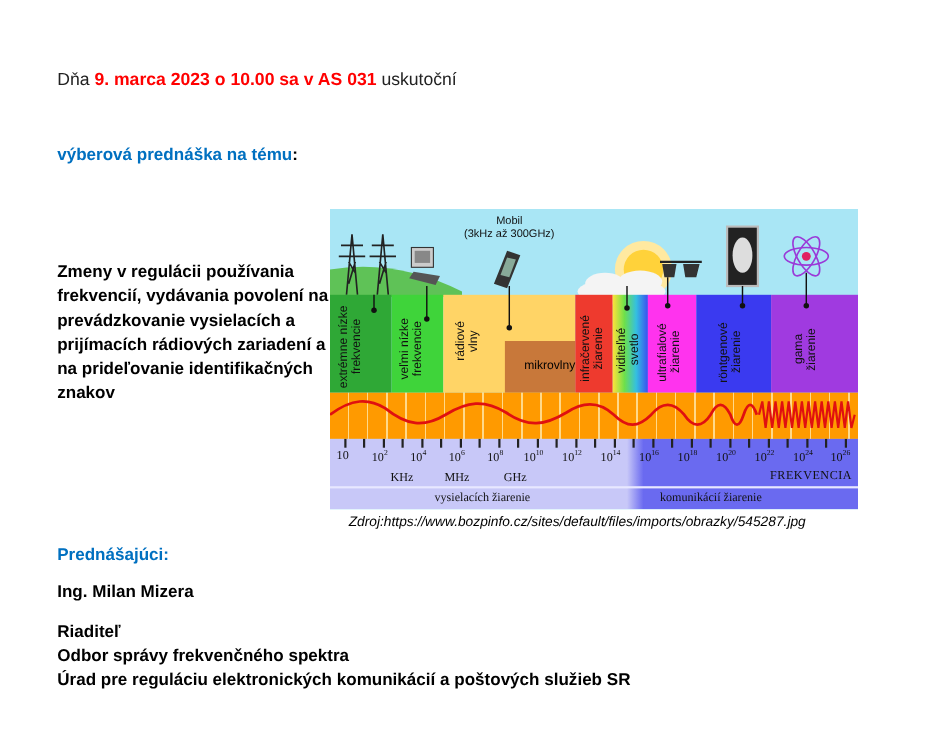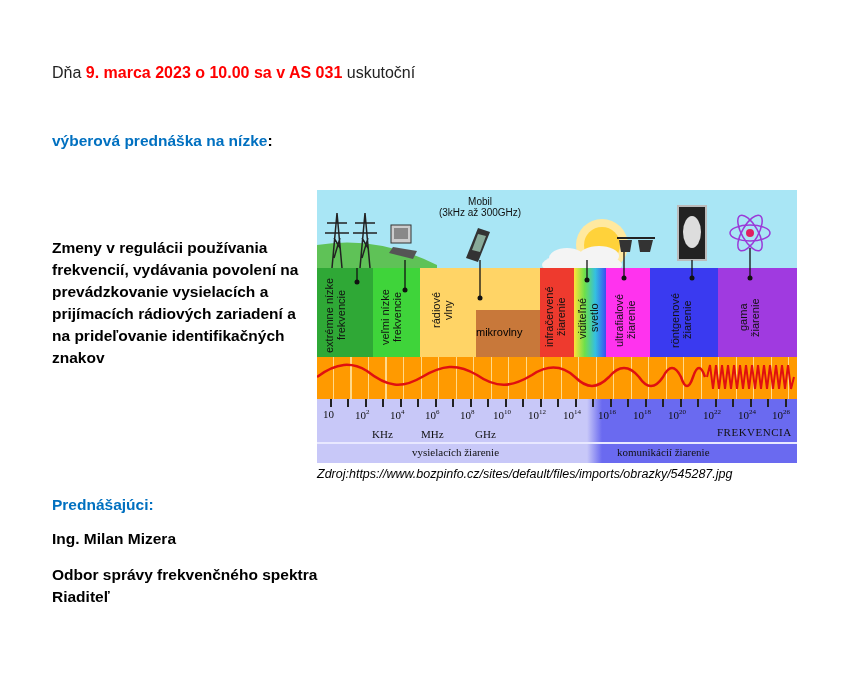--- a/index.html
+++ b/index.html
@@ -3,40 +3,40 @@
 <meta charset="utf-8">
 <style>
   html,body{margin:0;padding:0;background:#ffffff;}
   body{width:841px;height:679px;position:relative;overflow:hidden;font-family:"Liberation Sans","DejaVu Sans",sans-serif;color:#000;}
   .abs{position:absolute;}
   .line1{left:52px;top:64px;font-size:16px;color:#222;white-space:nowrap;text-align:center;}
   .red{color:#ff0000;font-weight:bold;}
   .blue{color:#0070c0;font-weight:bold;}
   .h-blue{left:52px;top:132px;font-size:15.5px;white-space:nowrap;}
   .topic{left:52px;top:193px;width:260px;font-size:15.5px;font-weight:bold;line-height:22px;margin-top:44px;}
-  .img{left:317px;top:190px;width:480px;height:273px;overflow:hidden;background:#a9e6f5;}
+  .img{left:300px;top:190px;width:480px;height:273px;overflow:hidden;background:#a9e6f5;}
   .src{left:317px;top:467px;font-size:12.5px;font-style:italic;white-space:nowrap;}
   .pred{left:52px;top:496px;font-size:15.5px;}
   .name{left:52px;top:530px;font-size:15.5px;font-weight:bold;}
   .org{left:52px;top:564px;font-size:15.5px;font-weight:bold;line-height:22px;}
   .band{position:absolute;top:78px;height:89px;}
   .vlab{position:absolute;writing-mode:vertical-rl;transform:rotate(180deg);font-size:11px;line-height:12px;text-align:center;color:#111;}
   .tick{position:absolute;top:209px;width:1.5px;height:8px;background:#222;}
   .tl{position:absolute;top:218px;font-size:11px;color:#111;white-space:nowrap;font-family:Liberation Serif, serif;}
   .tl sup{font-size:7px;}
 </style>
 </head>
 <body>
 
 <div class="abs line1">
   <span>Dňa </span><span class="red">9. marca 2023 o 10.00 sa v AS 031</span><span> uskutoční</span>
 </div>
 
 <div class="abs h-blue">
-  <span class="blue">výberová prednáška na nízke</span><span style="font-weight:bold">:</span>
+  <span class="blue">výberová prednáška na tému</span><span style="font-weight:bold">:</span>
 </div>
 
 <div class="abs topic">Zmeny v regulácii používania frekvencií, vydávania povolení na prevádzkovanie vysielacích a prijímacích rádiových zariadení a na prideľovanie identifikačných znakov</div>
 
 <div class="abs img">
 
   <svg style="position:absolute;left:0;top:0" width="480" height="273">
     <path d="M0 55 Q60 45 120 75 L120 80 L0 80 Z" fill="#5fc257"></path>
 
     <circle cx="285" cy="55" r="26" fill="#ffe9a0"></circle>
@@ -109,21 +109,21 @@
         <circle cx="270" cy="90" r="2.5"></circle>
         <circle cx="307" cy="88" r="2.5"></circle>
         <circle cx="375" cy="88" r="2.5"></circle>
         <circle cx="433" cy="88" r="2.5"></circle>
       </g>
   </svg>
 
   <div class="vlab" style="left:6px;top:86px;height:78px;width:30px">extrémne nízke frekvencie</div>
   <div class="vlab" style="left:62px;top:90px;height:74px;width:30px">veľmi nízke frekvencie</div>
   <div class="vlab" style="left:113px;top:95px;height:50px;width:28px">rádiové vlny</div>
-  <div style="position:absolute;left:159px;top:136px;width:64px;text-align:left;font-size:11px">mikrovlny</div>
+  <div style="position:absolute;left:159px;top:136px;width:64px;text-align:right;font-size:11px">mikrovlny</div>
   <div class="vlab" style="left:226px;top:90px;height:74px;width:28px">infračervené žiarenie</div>
   <div class="vlab" style="left:259px;top:98px;height:60px;width:28px">viditeľné svetlo</div>
   <div class="vlab" style="left:296px;top:95px;height:70px;width:28px">ultrafialové žiarenie</div>
   <div class="vlab" style="left:352px;top:95px;height:70px;width:28px">röntgenové žiarenie</div>
   <div class="vlab" style="left:420px;top:100px;height:55px;width:28px">gama žiarenie</div>
 
   <div style="position:absolute;left:0;top:167px;width:480px;height:42px;background:repeating-linear-gradient(90deg,#ff9a00 0,#ff9a00 16px,#ffd98a 16px,#ffd98a 17.5px)"></div>
   <svg style="position:absolute;left:0;top:167px" width="480" height="42">
     <path d="M0 20 C20 5,35 5,50 14 C70 30,85 32,105 20 C125 8,140 6,160 18 C180 32,195 30,215 18 C230 8,245 8,258 20 C270 32,280 32,292 20 C302 8,312 8,322 20 C330 32,338 32,346 20 C352 8,358 8,364 20 C368 32,372 32,376 20 C380 8,384 8,388 20" fill="none" stroke="#e01010" stroke-width="2.5"></path>
     <path d="M390 20 l3 -12 l3 24 l3 -24 l3 24 l3 -24 l3 24 l3 -24 l3 24 l3 -24 l3 24 l3 -24 l3 24 l3 -24 l3 24 l3 -24 l3 24 l3 -24 l3 24 l3 -24 l3 24 l3 -24 l3 24 l3 -24 l3 24 l3 -24 l3 24 l3 -24 l3 24 l3 -12" fill="none" stroke="#e01010" stroke-width="2"></path>
@@ -181,15 +181,16 @@
   <div class="tl" style="left:400px;top:236px;letter-spacing:0.5px">FREKVENCIA</div>
   <div class="tl" style="left:95px;top:256px">vysielacích žiarenie</div>
   <div class="tl" style="left:300px;top:256px">komunikácií žiarenie</div>
 </div>
 
 <div class="abs src">Zdroj:https://www.bozpinfo.cz/sites/default/files/imports/obrazky/545287.jpg</div>
 
 <div class="abs pred blue">Prednášajúci:</div>
 <div class="abs name">Ing. Milan Mizera</div>
 <div class="abs org">
+  <div>Riaditeľ</div>
   <div>Odbor správy frekvenčného spektra</div>
-  <div>Riaditeľ</div>
+  <div>Úrad pre reguláciu elektronických komunikácií a poštových služieb SR</div>
 </div>
 
 </body></html>

